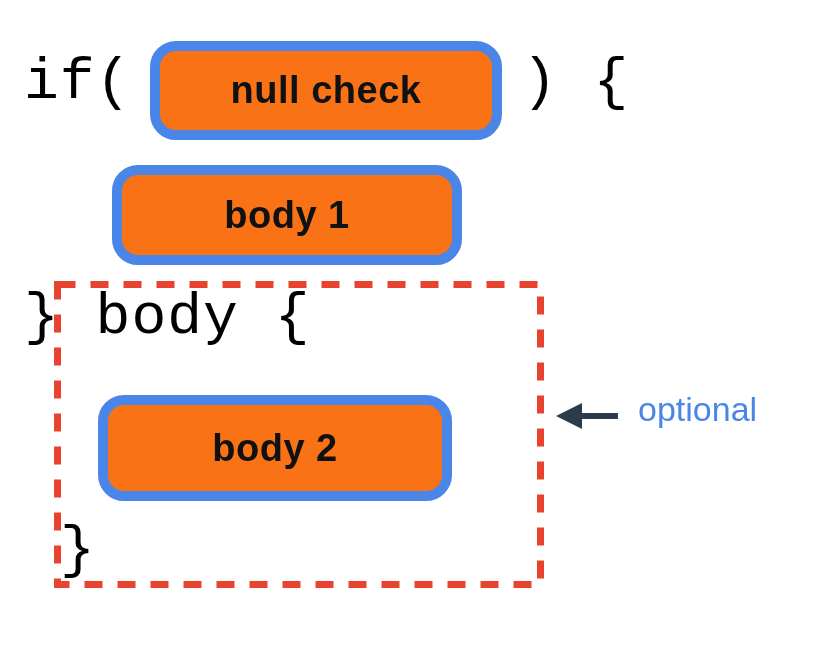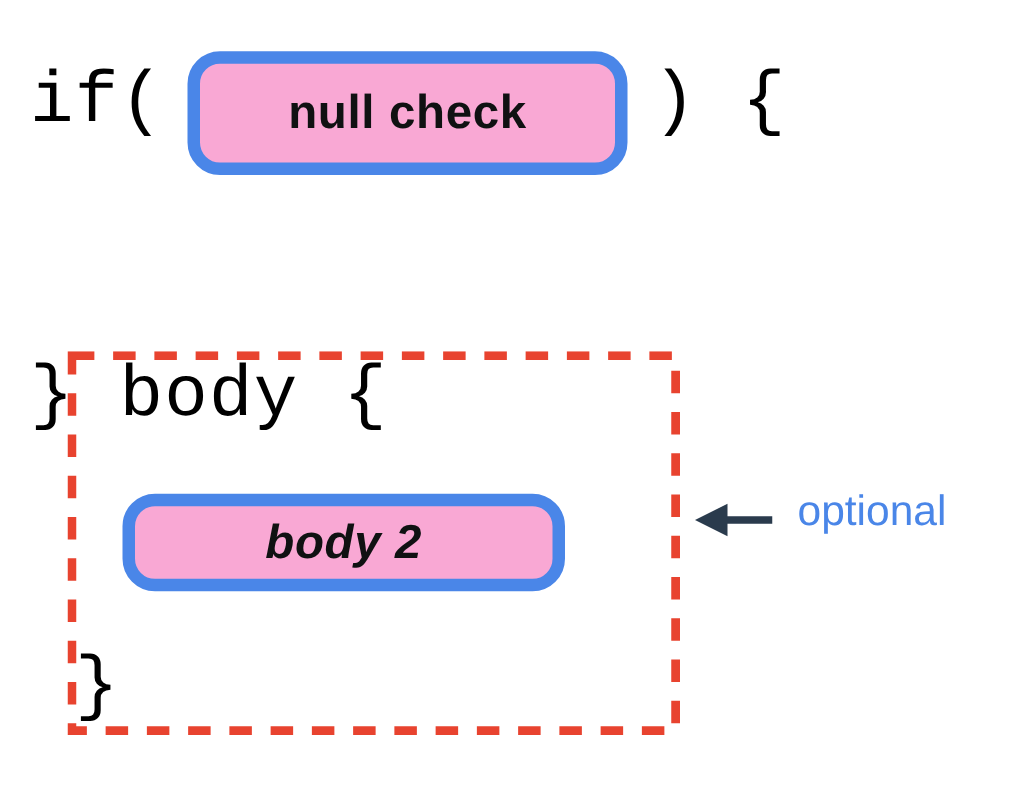--- a/index.html
+++ b/index.html
@@ -22,35 +22,35 @@
     line-height: 1;
     letter-spacing: 1px;
     color: #000000;
     white-space: pre;
   }
   .bluebox {
     position: absolute;
     box-sizing: border-box;
     border: 10px solid #4a86e8;
     border-radius: 26px;
-    background: #f9a8d4;
+    background: #f97316;
     display: flex;
     align-items: center;
     justify-content: center;
   }
   .bluebox .boxlabel {
     font-family: "Liberation Sans", sans-serif;
     font-weight: 700;
     font-size: 38px;
     color: #101112;
     letter-spacing: 0.5px;
   }
   #box-condition { left: 150px; top: 41px;  width: 352px; height: 99px;  }
   #box-body1     { left: 112px; top: 165px; width: 350px; height: 100px; }
-  #box-body2     { left: 98px;  top: 395px; width: 354px; height: 78px; font-style: italic; }
+  #box-body2     { left: 98px;  top: 395px; width: 354px; height: 106px; }
 
   #code-if-open    { left: 24px;  top: 54px;  }
   #code-if-close   { left: 522px; top: 54px;  }
   #code-else-line  { left: 24px;  top: 289px; }
   #code-close-brace{ left: 60px;  top: 522px; }
 
   #optional-outline { position: absolute; left: 54px; top: 281px; }
   #arrow { position: absolute; left: 556px; top: 402px; }
   #optional-label {
     position: absolute;
@@ -72,20 +72,23 @@
   </svg>
 
   <span class="code" id="code-if-open">if(</span>
 
   <div class="bluebox" id="box-condition">
     <span class="boxlabel">null check</span>
   </div>
 
   <span class="code" id="code-if-close">) {</span>
 
+  <div class="bluebox" id="box-body1">
+    <span class="boxlabel">body 1</span>
+  </div>
 
   <span class="code" id="code-else-line">} body {</span>
 
   <div class="bluebox" id="box-body2">
     <span class="boxlabel">body 2</span>
   </div>
 
   <span class="code" id="code-close-brace">}</span>
 
   <svg id="arrow" width="62" height="28" viewBox="0 0 62 28">

